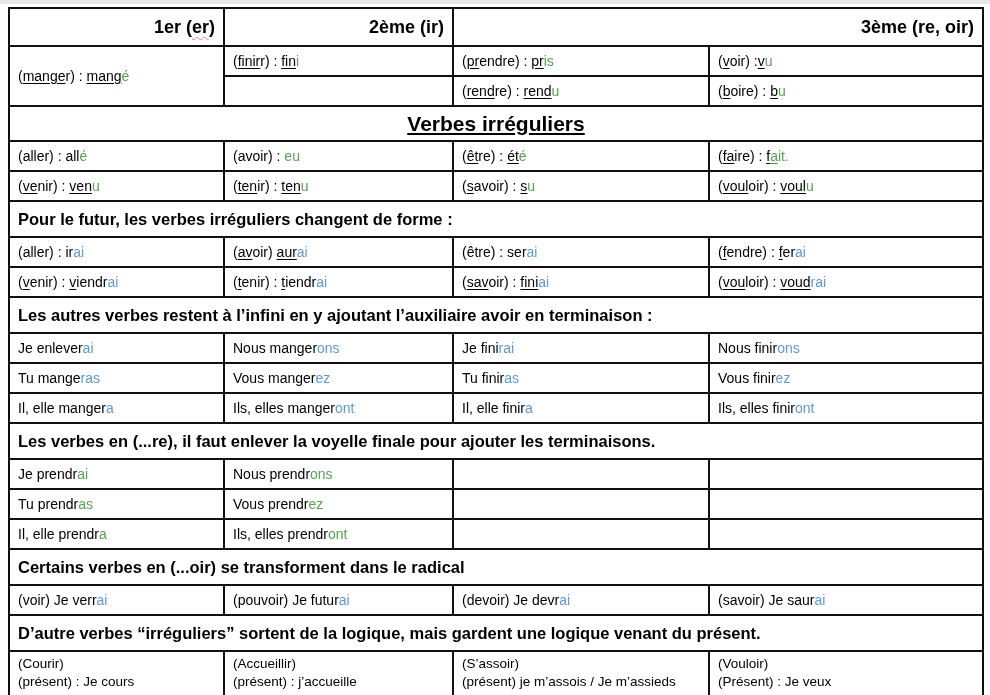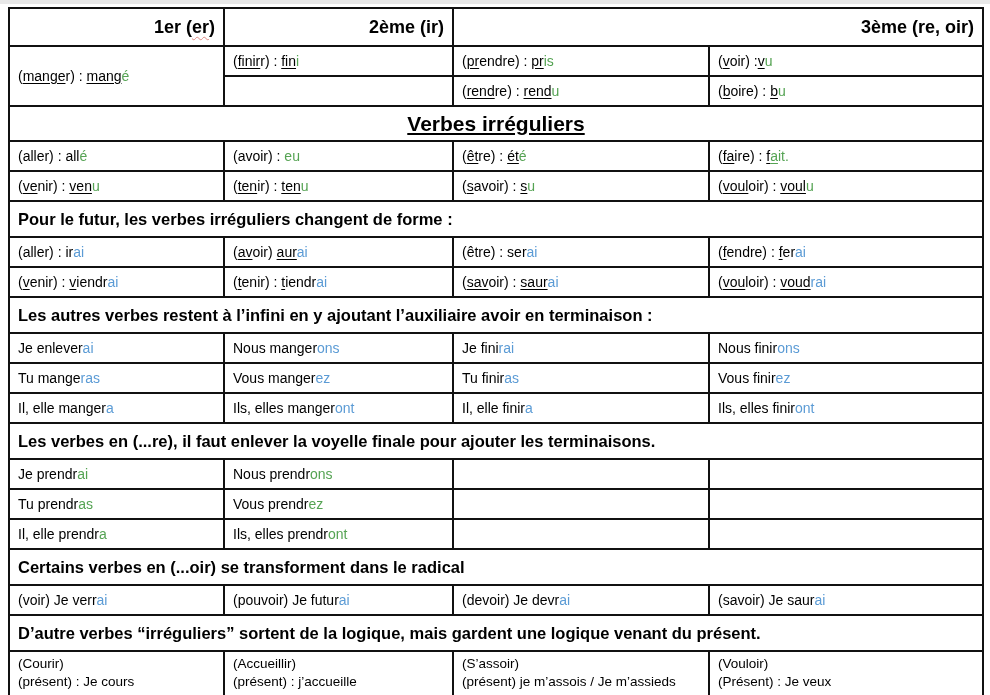--- a/index.html
+++ b/index.html
@@ -174,21 +174,21 @@
           </td>
         </tr>
         <tr class="row-data">
           <td>
             <div class="line"><span>(</span><span class="sg-u">v</span><span>enir) : </span><span class="sg-u">v</span><span>iendr</span><span class="sg-b">ai</span></div>
           </td>
           <td>
             <div class="line"><span>(</span><span class="sg-u">t</span><span>enir) : </span><span class="sg-u">t</span><span>iendr</span><span class="sg-b">ai</span></div>
           </td>
           <td>
-            <div class="line"><span>(</span><span class="sg-u">sav</span><span>oir) : </span><span class="sg-u">saur</span><span class="sg-b">ai</span></div>
+            <div class="line"><span>(</span><span class="sg-u">sav</span><span>oir) : </span><span class="sg-u">fini</span><span class="sg-b">ai</span></div>
           </td>
           <td>
             <div class="line"><span>(</span><span class="sg-u">vou</span><span>loir) : </span><span class="sg-u">voud</span><span class="sg-b">rai</span></div>
           </td>
         </tr>
         <tr class="row-section">
           <td colspan="4">
             <div class="line"><span>Les autres verbes restent à l’infini en y ajoutant l’auxiliaire avoir en terminaison :</span></div>
           </td>
         </tr>

